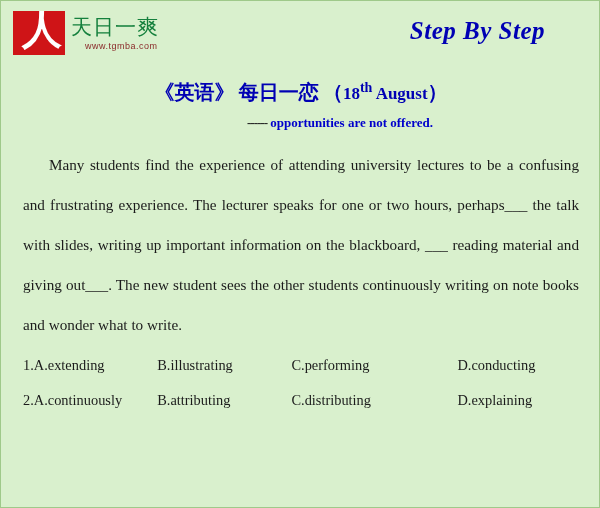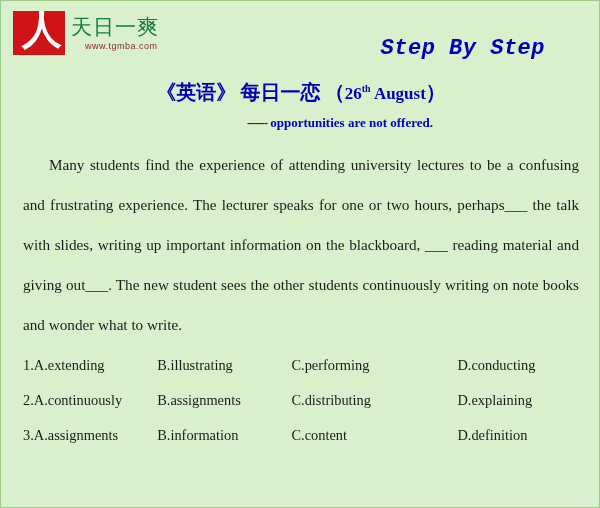--- a/index.html
+++ b/index.html
@@ -72,44 +72,43 @@
     top: 30px;
     font-family: "Liberation Sans", sans-serif;
     font-size: 9px;
     color: #8a2a2a;
     letter-spacing: 0.5px;
   }
   .brand {
     position: absolute;
     right: 56px;
     top: 16px;
-    font-family: Liberation Mono, monospace;
-    font-size: 22px;
+    font-family: Liberation Serif, serif;
+    font-size: 25px;
     font-weight: bold;
     color: #0000b4;
     letter-spacing: 0.5px;
     font-style: italic;
-    margin-top: 19px;
   }
   
   .title-line {
     text-align: center;
     margin-top: 16px;
     font-size: 17px;
     color: #0000b4;
     font-weight: bold;
     font-family: "Liberation Serif", serif;
   }
   .title-line .cn {
     font-family: Liberation Mono, monospace;
     font-size: 20px;
     text-align: right;
   }
   .title-line sup {
-    font-size: 10px;
+    font-size: 14px;
     vertical-align: super;
     font-weight: bold;
   }
   .subtitle {
     margin-top: 9px;
     padding-left: 246px;
     font-size: 13px;
     color: #0000cc;
     font-weight: bold;
     font-family: "Liberation Serif", serif;
@@ -167,21 +166,21 @@
         <div class="logo-cn">天日一爽</div>
         <div class="logo-url">www.tgmba.com</div>
       </div>
     </div>
     <div class="brand">Step By Step</div>
   </div>
 
   <div class="title-line">
     <span class="cn">《英语》</span>
     <span class="cn">每日一恋</span>
-    <span class="cn">（</span><span>26</span><sup>th</sup>
+    <span class="cn">（</span><span>18</span><sup>th</sup>
     <span>August</span><span class="cn">）</span>
   </div>
 
   <div class="subtitle">
     <span class="dashes">------</span>
     <span>opportunities are not offered.</span>
   </div>
 
   <div class="passage">
     <span class="indent"></span><span>Many students find the experience of attending university lectures to be a confusing and frustrating experience. The lecturer speaks for one or two hours, perhaps___ the talk with slides, writing up important information on the blackboard, ___ reading material and giving out___. The new student sees the other students continuously writing on note books and wonder what to write.</span>
@@ -191,27 +190,21 @@
 
     <div class="opt-row">
       <div class="cell c0"><span>1.</span><span>A.extending</span></div>
       <div class="cell c1"><span>B.illustrating</span></div>
       <div class="cell c2"><span>C.performing</span></div>
       <div class="cell c3"><span>D.conducting</span></div>
     </div>
 
     <div class="opt-row">
       <div class="cell c0"><span>2.</span><span>A.continuously</span></div>
-      <div class="cell c1"><span>B.assignments</span></div>
+      <div class="cell c1"><span>B.attributing</span></div>
       <div class="cell c2"><span>C.distributing</span></div>
       <div class="cell c3"><span>D.explaining</span></div>
     </div>
 
-    <div class="opt-row">
-      <div class="cell c0"><span>3.</span><span>A.assignments</span></div>
-      <div class="cell c1"><span>B.information</span></div>
-      <div class="cell c2"><span>C.content</span></div>
-      <div class="cell c3"><span>D.definition</span></div>
-    </div>
 
   </div>
 
 </div>
 
 </body></html>

